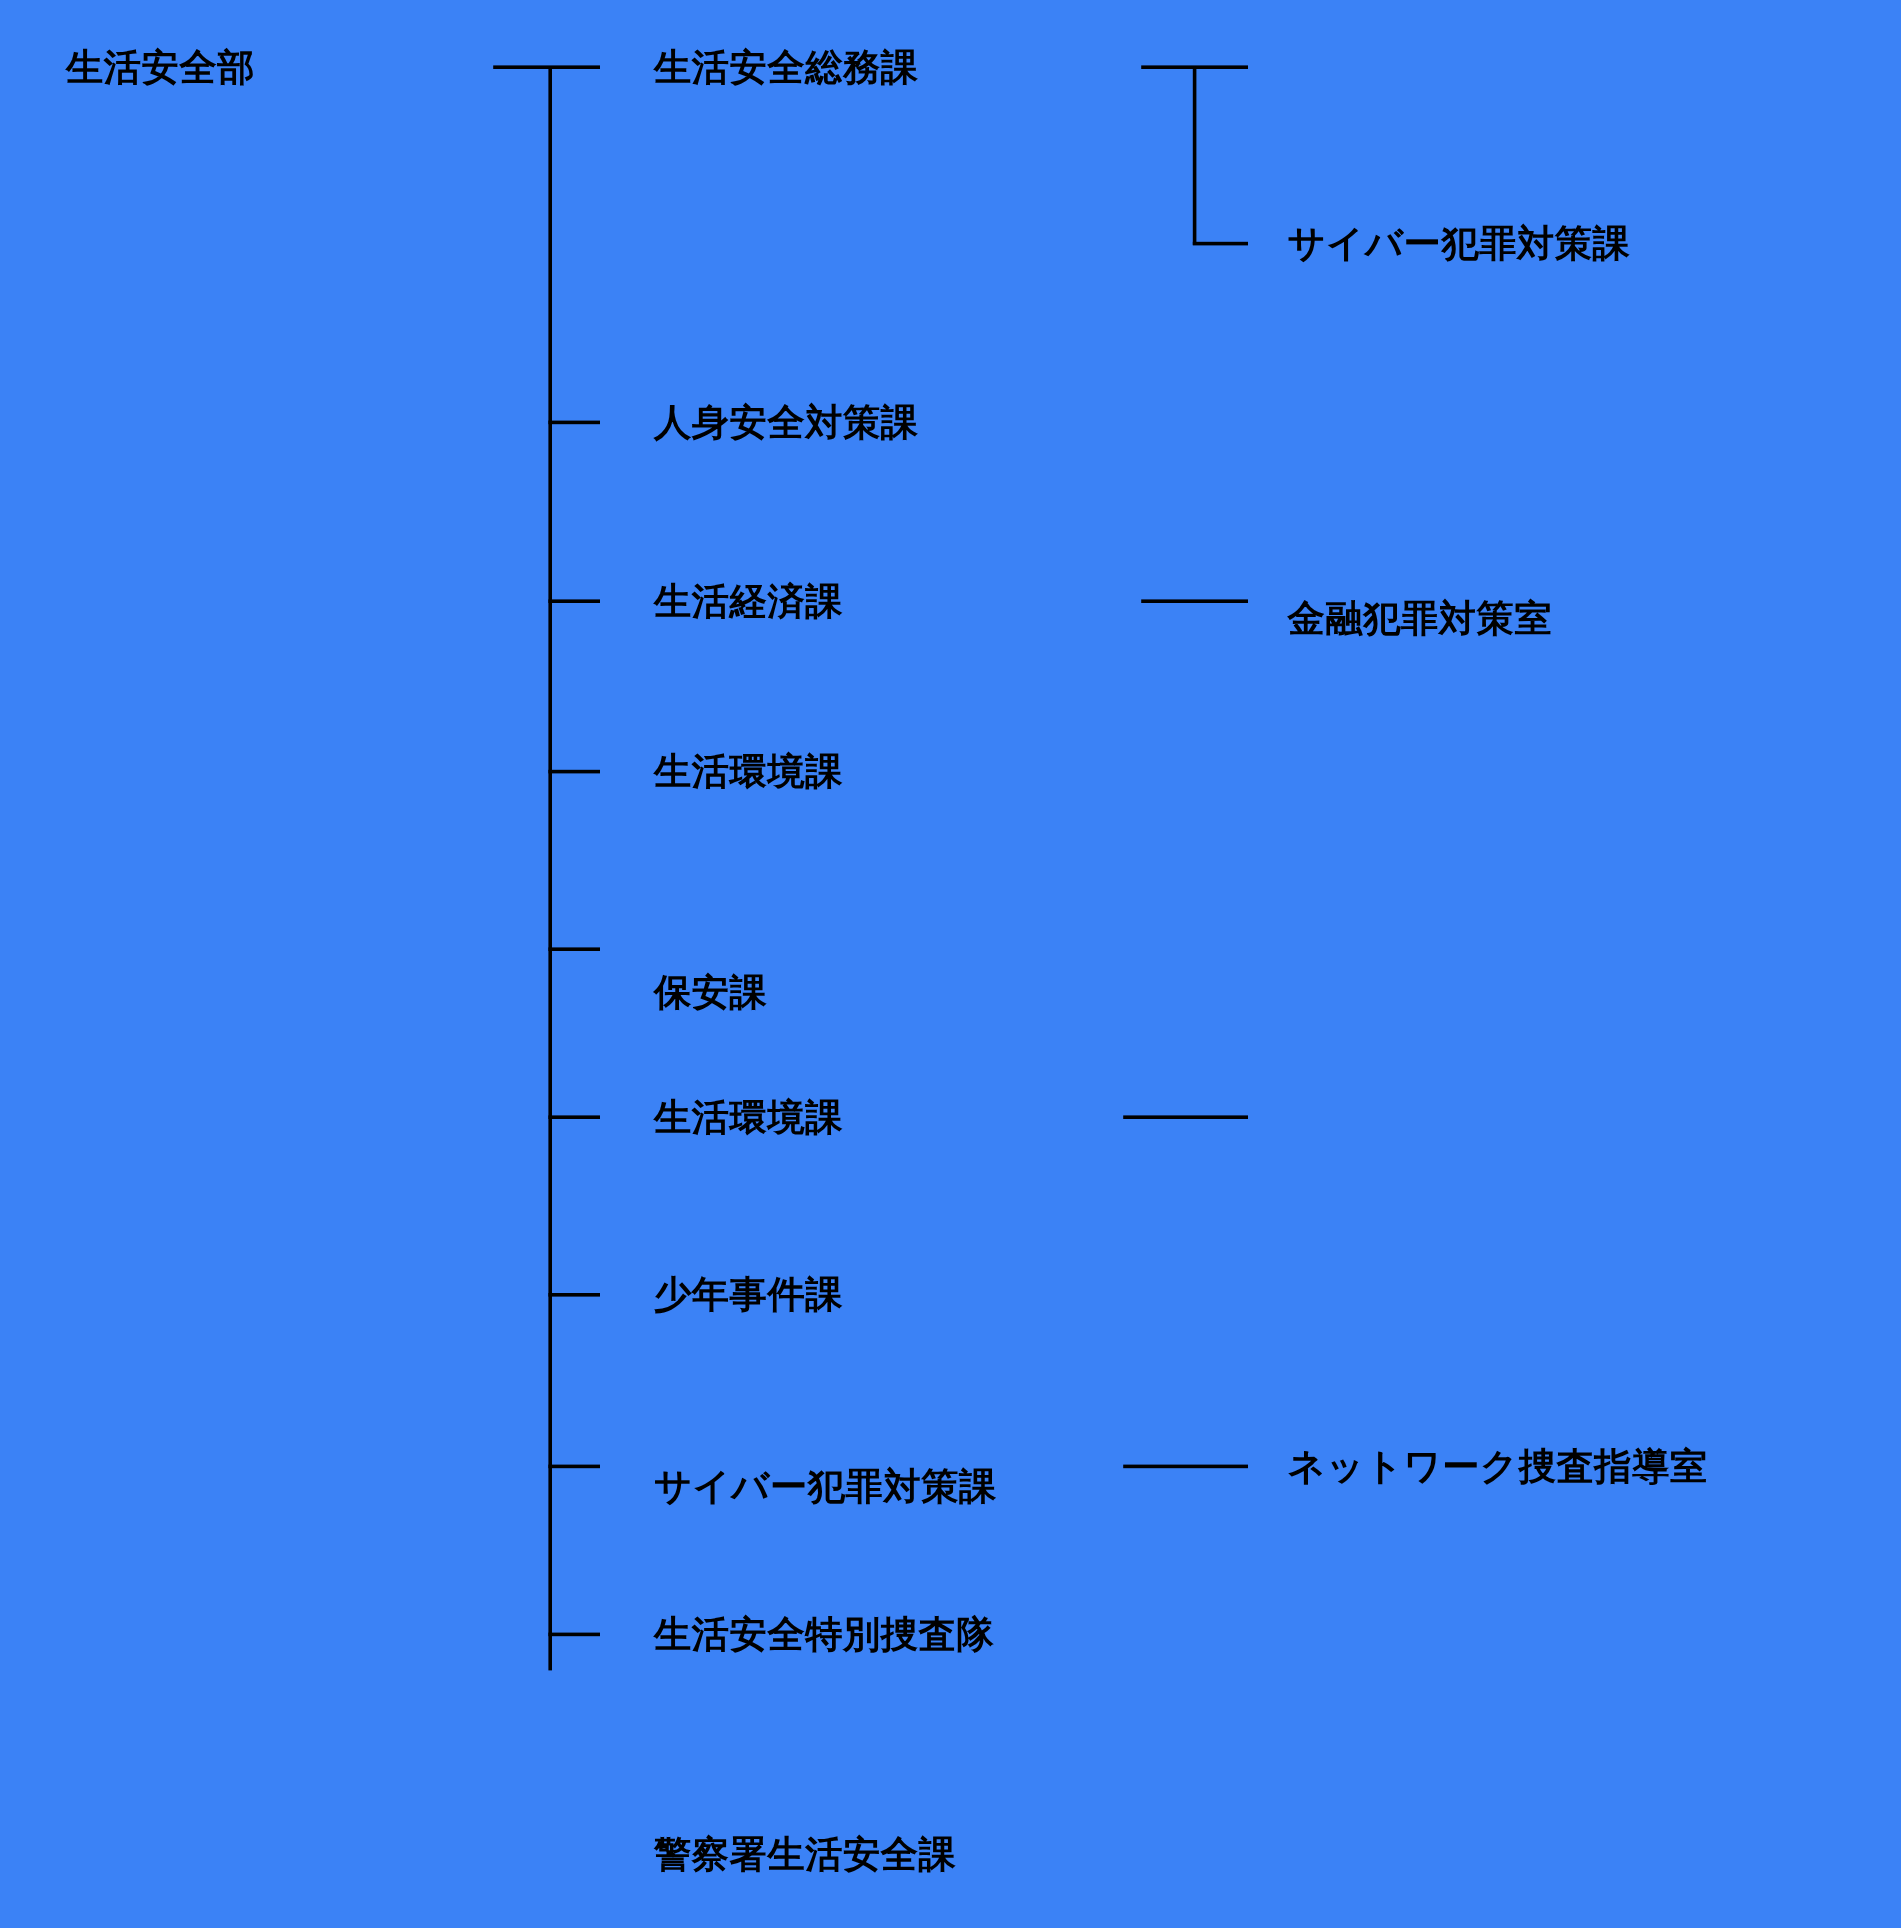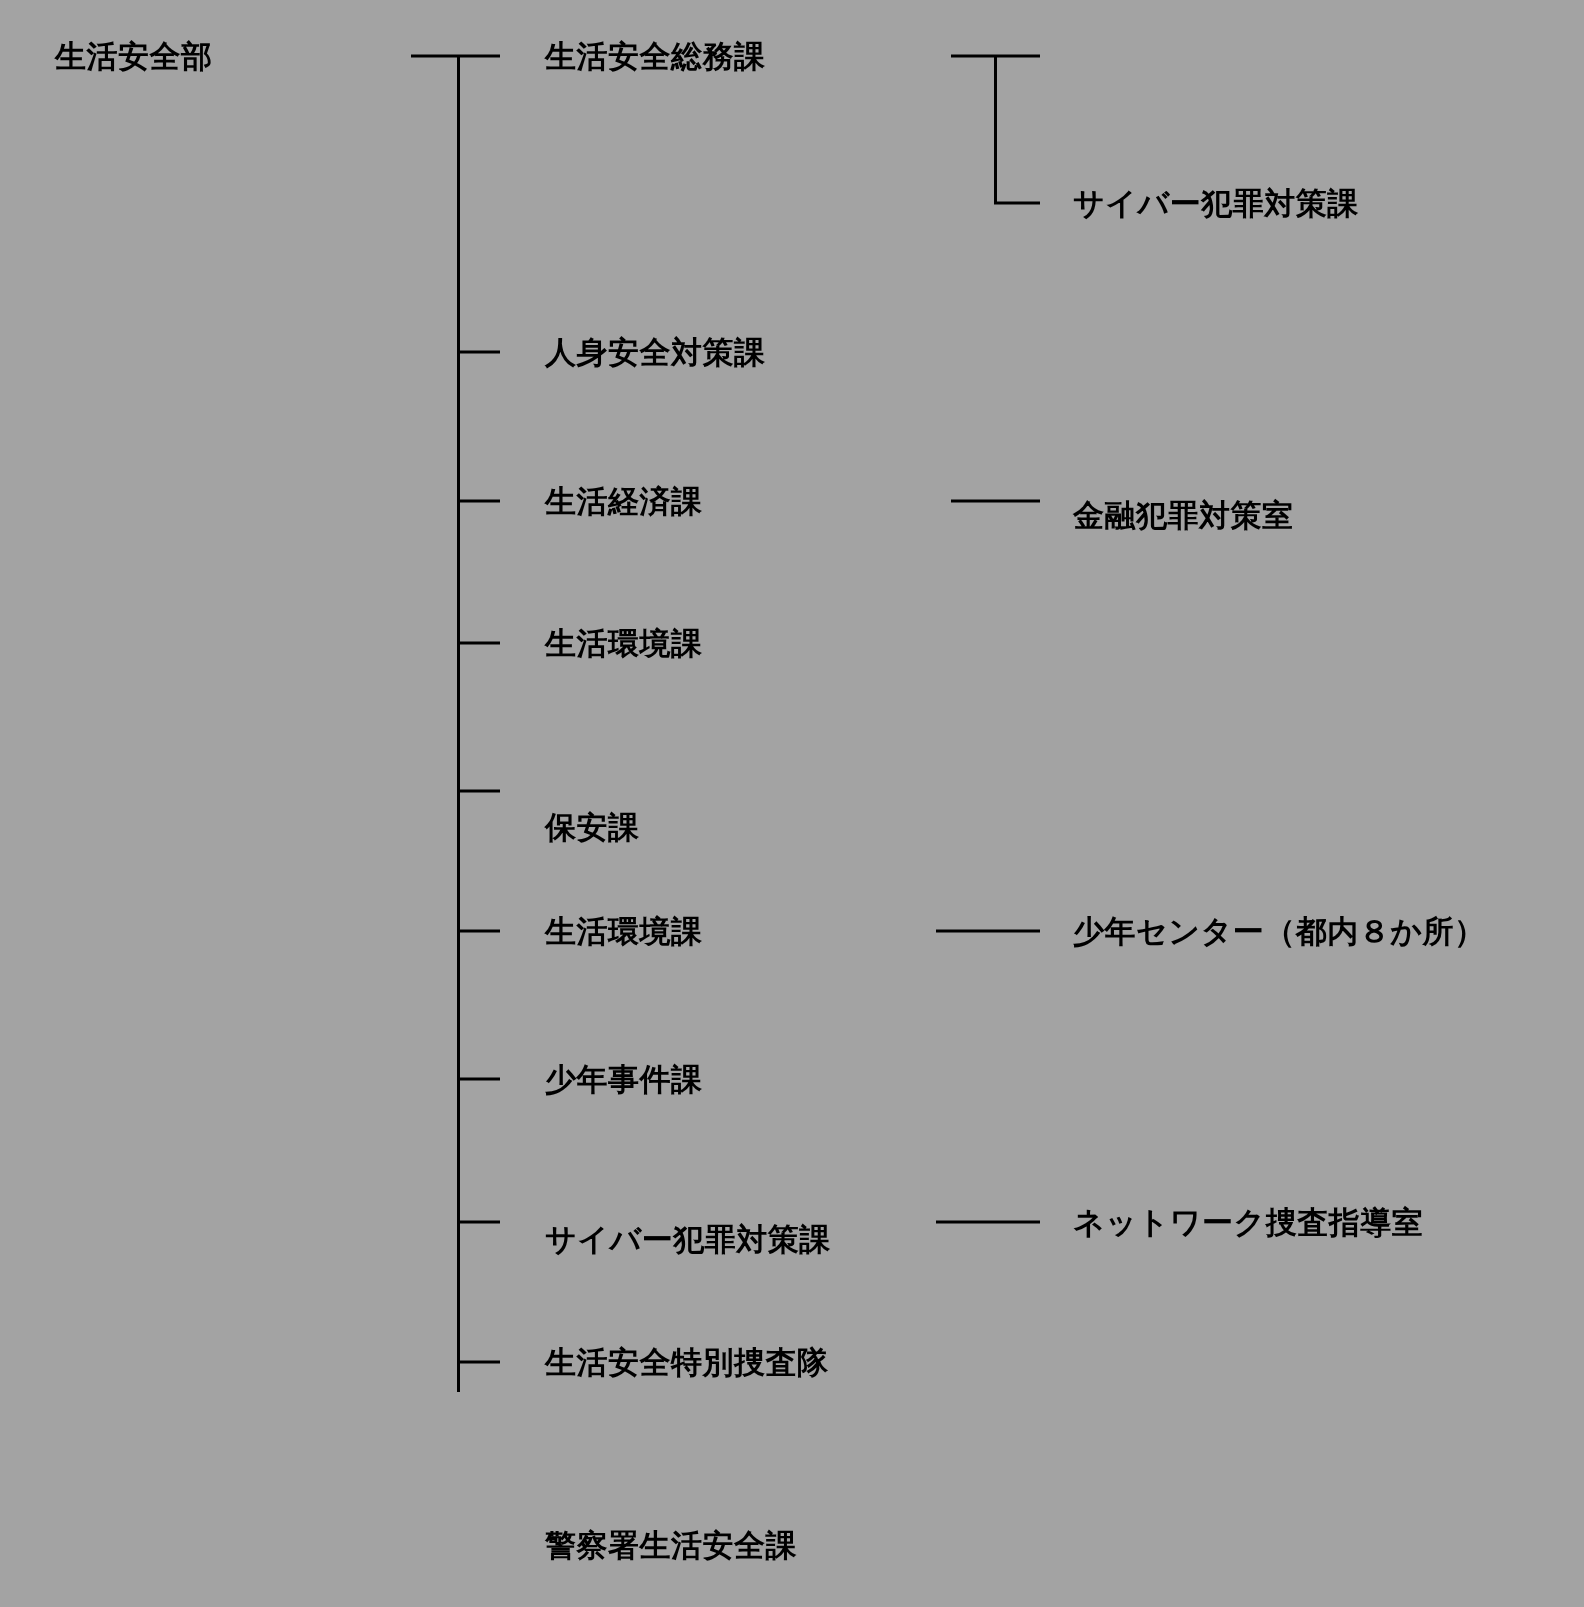--- a/index.html
+++ b/index.html
@@ -8,21 +8,21 @@
     background: #ffffff;
   }
   body {
     font-family: "Liberation Sans", "DejaVu Sans", sans-serif;
   }
 
   #chart-root {
     position: relative;
     width: 1584px;
     height: 1607px;
-    background: #a3a3a3;
+    background: #3b82f6;
     overflow: hidden;
   }
 
   
   .node-label {
     position: absolute;
     white-space: nowrap;
     color: #000000;
     font-weight: 700;
     font-size: 31px;
@@ -85,21 +85,20 @@
   <div class="node-label col2" style="top:501px;">生活経済課</div>
 
   <div class="node-label col3" style="top:475px;margin-top:40px;">金融犯罪対策室</div>
 
   <div class="node-label col2" style="top:643px;">生活環境課</div>
 
   <div class="node-label col2" style="top:827px;">保安課</div>
 
   <div class="node-label col2" style="top:931px;">生活環境課</div>
 
-  <div class="node-label col3" style="top:931px;">少年センター（都内８か所）</div>
 
   <div class="node-label col2" style="top:1079px;">少年事件課</div>
 
   <div class="node-label col2" style="top:1222px;margin-top:17px;">サイバー犯罪対策課</div>
 
   <div class="node-label col3" style="top:1222px;">ネットワーク捜査指導室</div>
 
   <div class="node-label col2" style="top:1362px;">生活安全特別捜査隊</div>
 
   <div class="node-label col2" style="top:1545px;">警察署生活安全課</div>

